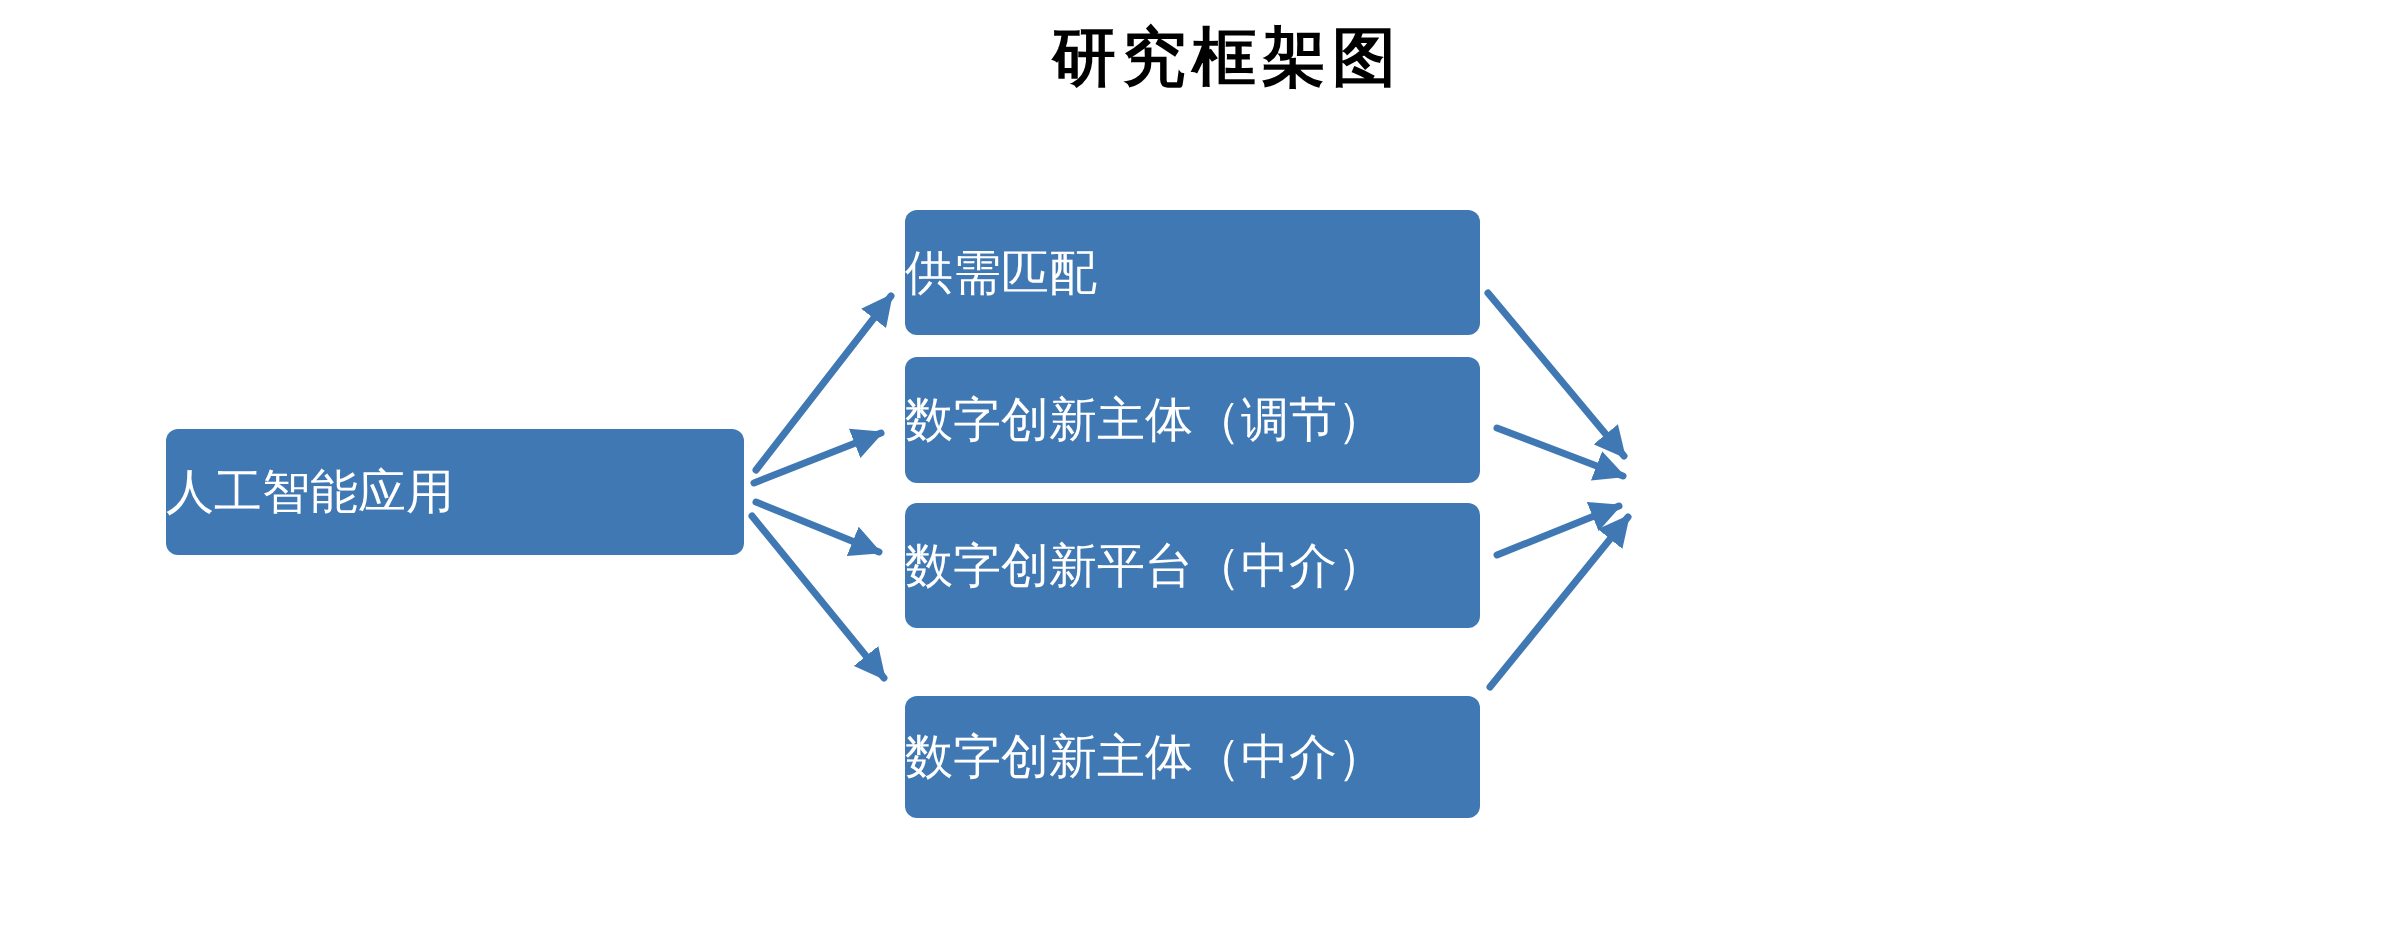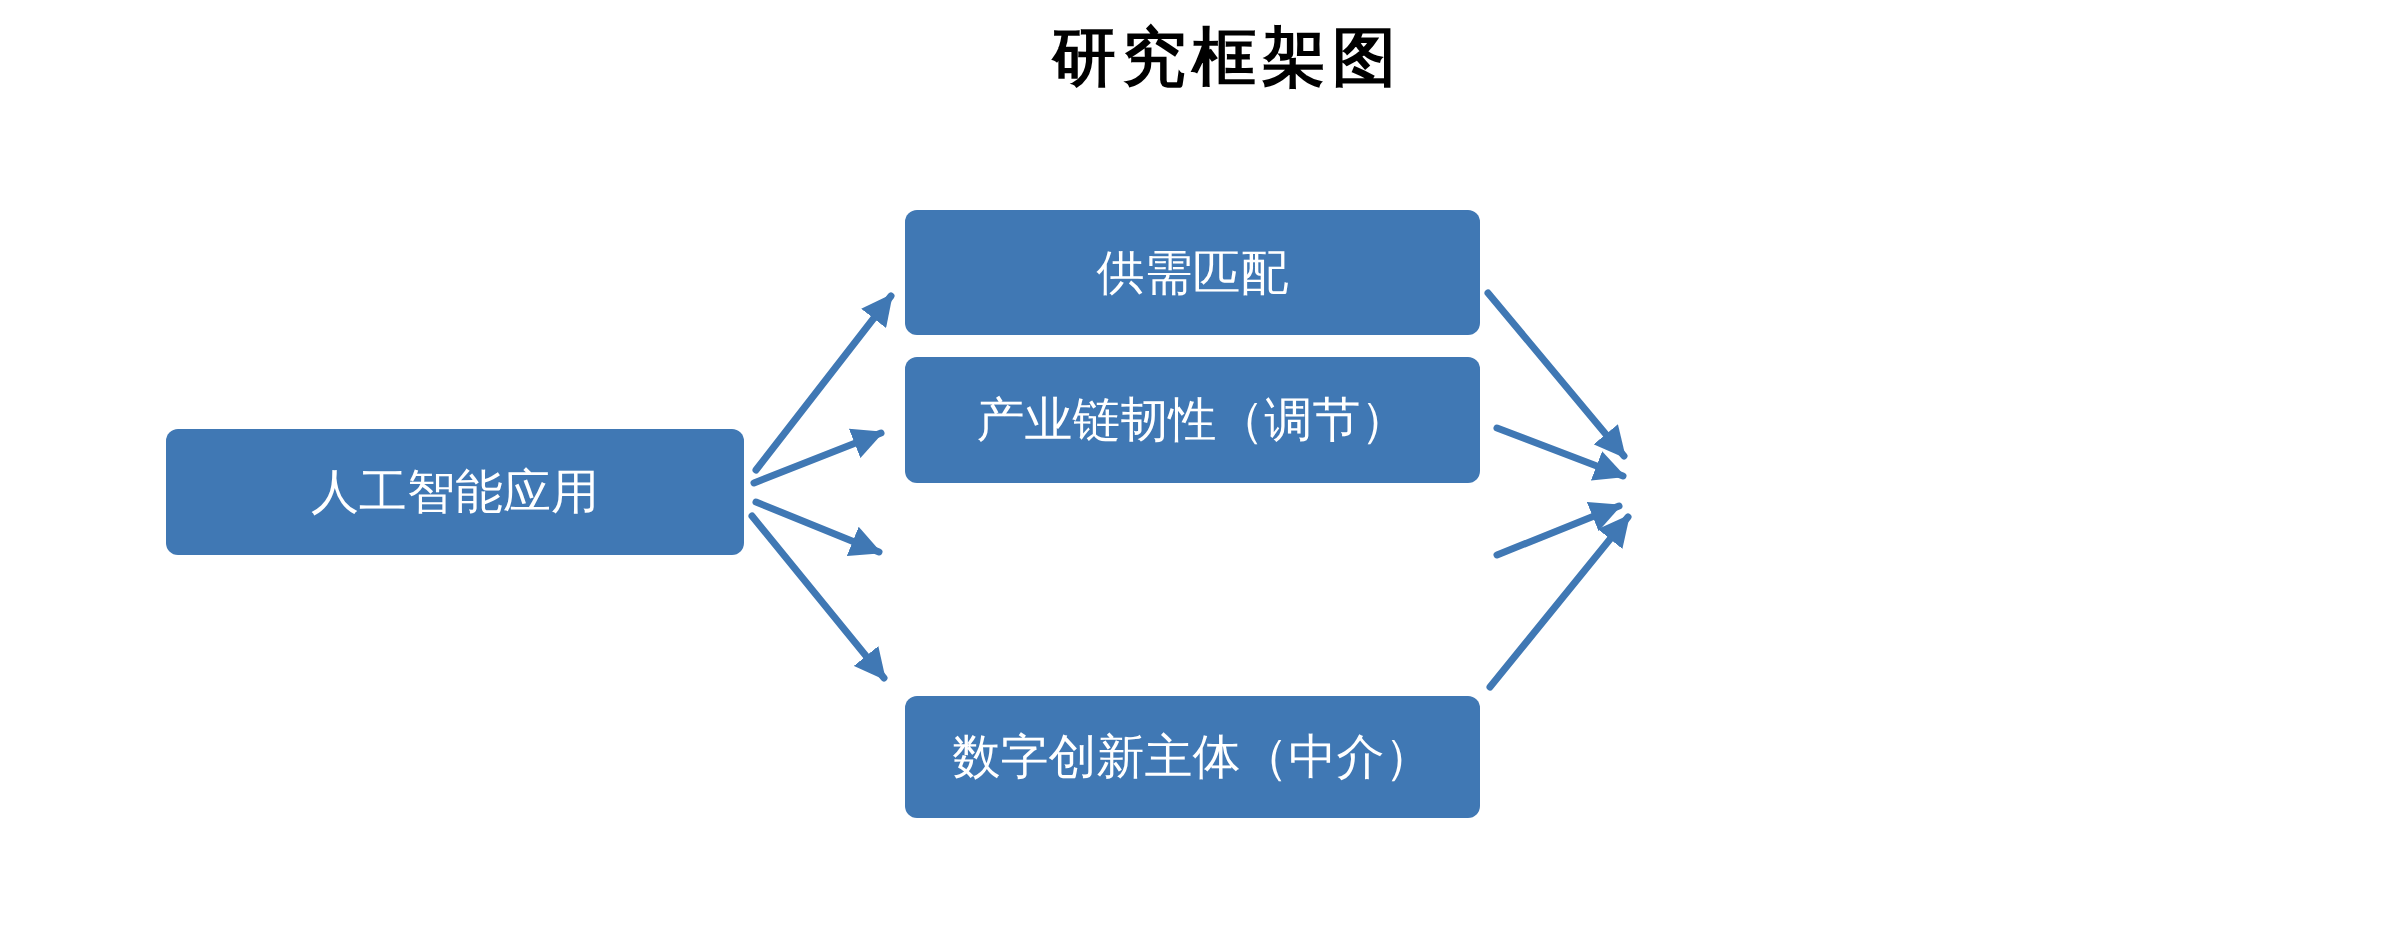--- a/index.html
+++ b/index.html
@@ -27,21 +27,20 @@
     white-space:nowrap;
     letter-spacing:6px;
   }
   .node{
     position:absolute;
     background:var(--box-fill);
     color:var(--box-text);
     border-radius:12px;
     display:flex;
     align-items:center;
-    justify-content:center;
     font-size:48px;
     font-weight:400;
     white-space:nowrap;
     text-align:center;
   }
   .node-source{left:166px;top:429px;width:578px;height:126px;}
   .node-mid{left:905px;width:575px;}
   .node-mid-1{top:210px;height:125px;}
   .node-mid-2{top:357px;height:126px;}
   .node-mid-3{top:503px;height:125px;}
@@ -86,22 +85,25 @@
 
   <div class="node node-source">
     <span>人工智能应用</span>
   </div>
 
   <div class="node node-mid node-mid-1">
     <span>供需匹配</span>
   </div>
 
   <div class="node node-mid node-mid-2">
-    <span>产业链韧性（调节）</span>
+    <span>数字创新主体（调节）</span>
   </div>
 
+  <div class="node node-mid node-mid-3">
+    <span>数字创新平台（中介）</span>
+  </div>
 
   <div class="node node-mid node-mid-4">
     <span>数字创新主体（中介）</span>
   </div>
 
 
 </div>
 
 </body></html>

